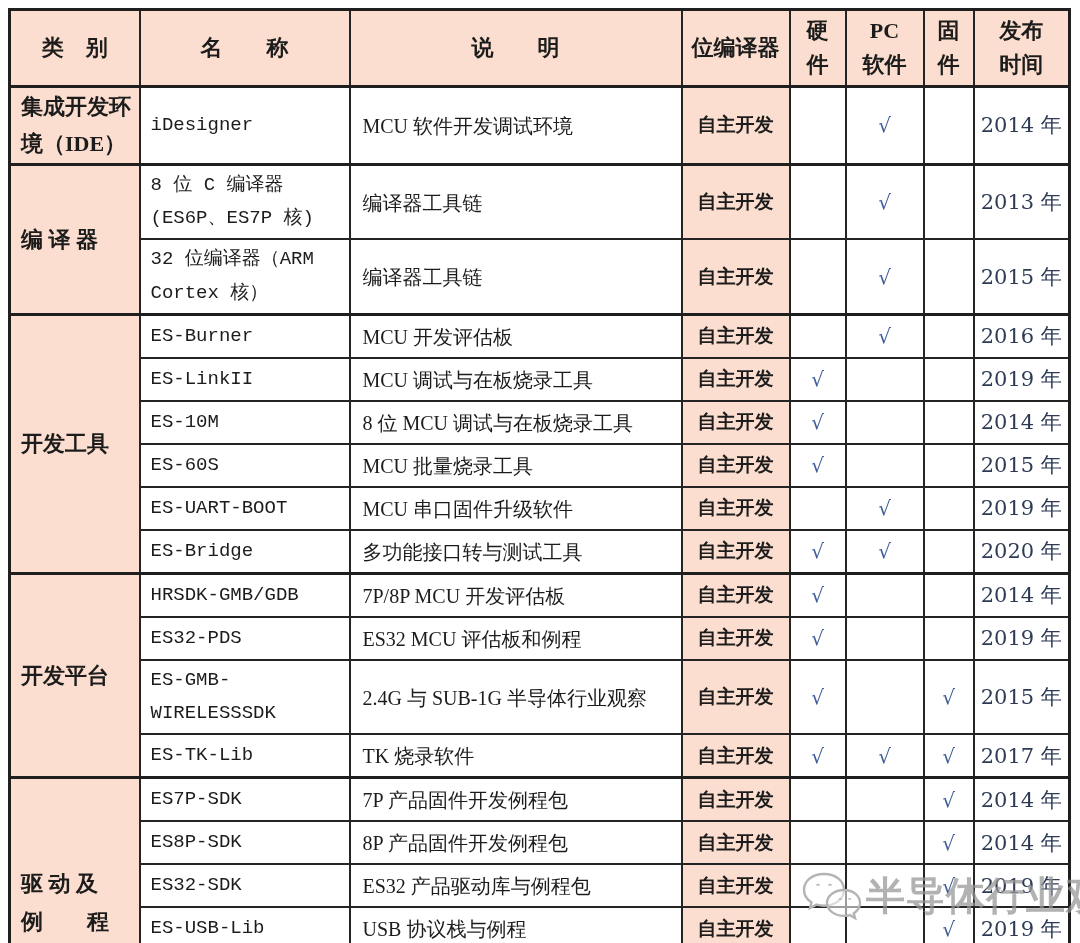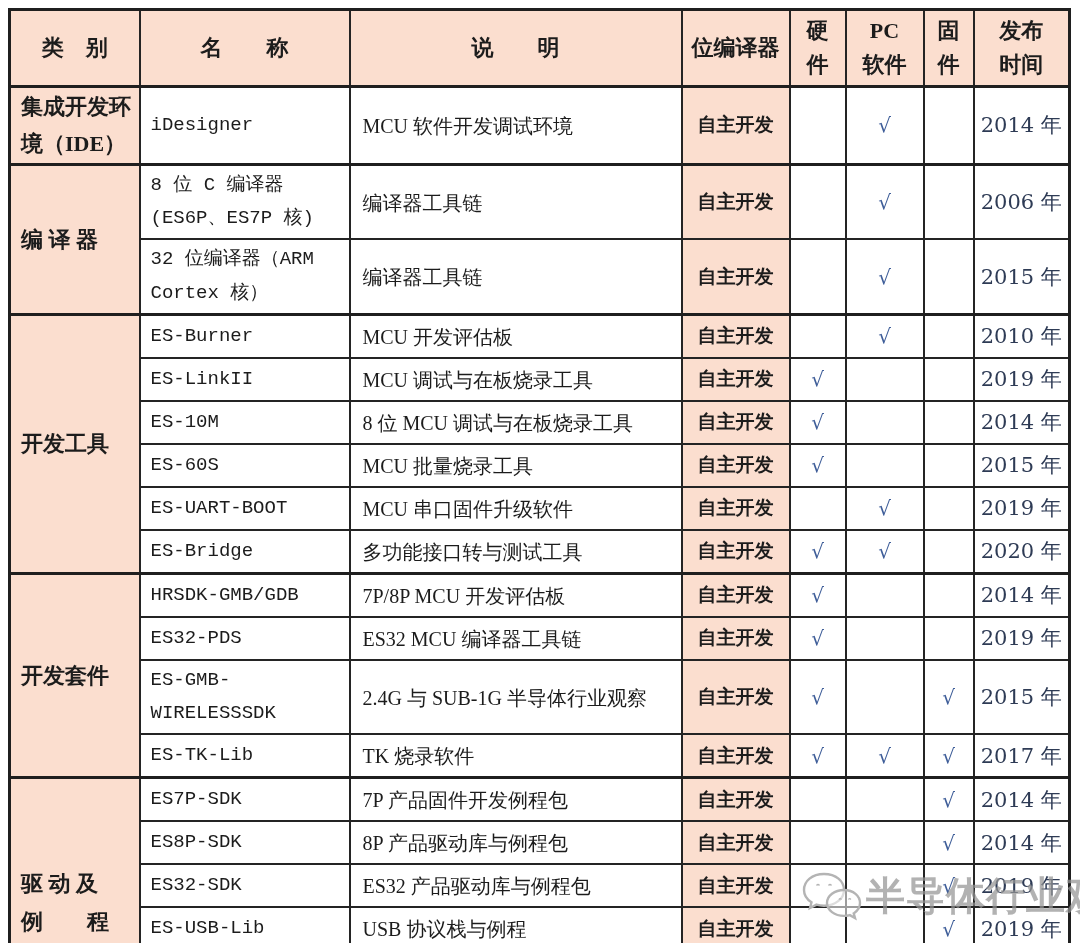--- a/index.html
+++ b/index.html
@@ -135,41 +135,41 @@
   </tr>
 
   <tr class="h73 group-top">
     <td class="cat" rowspan="2">编 译 器</td>
     <td class="name">8 位 C 编译器(ES6P、ES7P 核)</td>
     <td class="desc">编译器工具链</td>
     <td class="src">自主开发</td>
     <td class="chk"></td>
     <td class="chk">√</td>
     <td class="chk"></td>
-    <td class="year">2006 年</td>
+    <td class="year">2013 年</td>
   </tr>
   <tr class="h73">
     <td class="name">32 位编译器（ARM Cortex 核）</td>
     <td class="desc">编译器工具链</td>
     <td class="src">自主开发</td>
     <td class="chk"></td>
     <td class="chk">√</td>
     <td class="chk"></td>
     <td class="year">2015 年</td>
   </tr>
 
   <tr class="h38 group-top">
     <td class="cat" rowspan="6">开发工具</td>
     <td class="name">ES-Burner</td>
     <td class="desc">MCU 开发评估板</td>
     <td class="src">自主开发</td>
     <td class="chk"></td>
     <td class="chk">√</td>
     <td class="chk"></td>
-    <td class="year">2010 年</td>
+    <td class="year">2016 年</td>
   </tr>
   <tr class="h37">
     <td class="name">ES-LinkII</td>
     <td class="desc">MCU 调试与在板烧录工具</td>
     <td class="src">自主开发</td>
     <td class="chk">√</td>
     <td class="chk"></td>
     <td class="chk"></td>
     <td class="year">2019 年</td>
   </tr>
@@ -204,32 +204,32 @@
     <td class="name">ES-Bridge</td>
     <td class="desc">多功能接口转与测试工具</td>
     <td class="src">自主开发</td>
     <td class="chk">√</td>
     <td class="chk">√</td>
     <td class="chk"></td>
     <td class="year">2020 年</td>
   </tr>
 
   <tr class="h37 group-top">
-    <td class="cat" rowspan="4">开发套件</td>
+    <td class="cat" rowspan="4">开发平台</td>
     <td class="name">HRSDK-GMB/GDB</td>
     <td class="desc">7P/8P MCU 开发评估板</td>
     <td class="src">自主开发</td>
     <td class="chk">√</td>
     <td class="chk"></td>
     <td class="chk"></td>
     <td class="year">2014 年</td>
   </tr>
   <tr class="h37">
     <td class="name">ES32-PDS</td>
-    <td class="desc">ES32 MCU 编译器工具链</td>
+    <td class="desc">ES32 MCU 评估板和例程</td>
     <td class="src">自主开发</td>
     <td class="chk">√</td>
     <td class="chk"></td>
     <td class="chk"></td>
     <td class="year">2019 年</td>
   </tr>
   <tr class="h37">
     <td class="name">ES-GMB-WIRELESSSDK</td>
     <td class="desc">2.4G 与 SUB-1G 半导体行业观察</td>
     <td class="src">自主开发</td>
@@ -254,21 +254,21 @@
     <td class="name">ES7P-SDK</td>
     <td class="desc">7P 产品固件开发例程包</td>
     <td class="src">自主开发</td>
     <td class="chk"></td>
     <td class="chk"></td>
     <td class="chk">√</td>
     <td class="year">2014 年</td>
   </tr>
   <tr class="h37">
     <td class="name">ES8P-SDK</td>
-    <td class="desc">8P 产品驱动库与例程包</td>
+    <td class="desc">8P 产品固件开发例程包</td>
     <td class="src">自主开发</td>
     <td class="chk"></td>
     <td class="chk"></td>
     <td class="chk">√</td>
     <td class="year">2014 年</td>
   </tr>
   <tr class="h37">
     <td class="name">ES32-SDK</td>
     <td class="desc">ES32 产品驱动库与例程包</td>
     <td class="src">自主开发</td>

